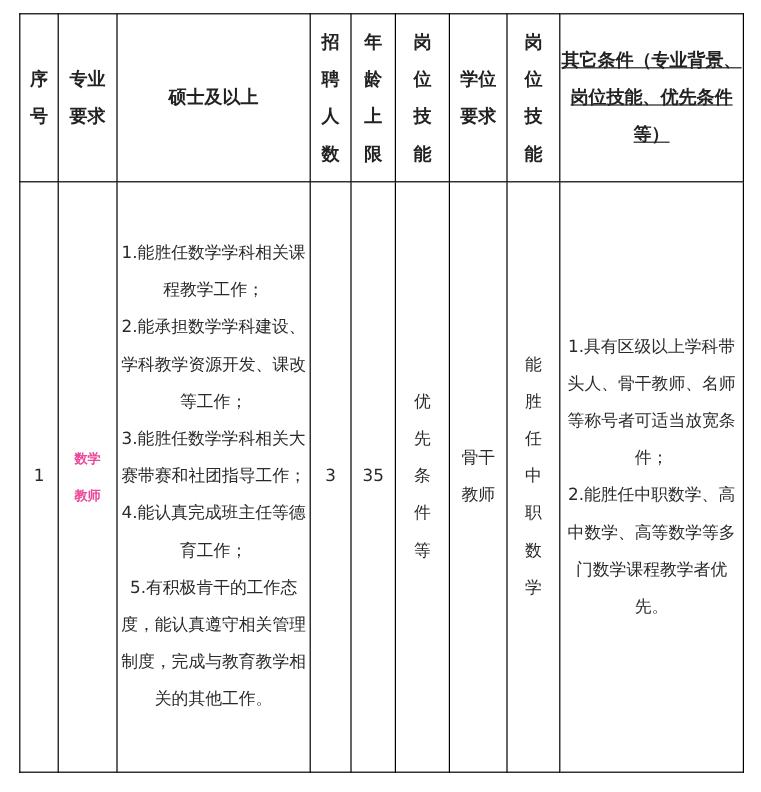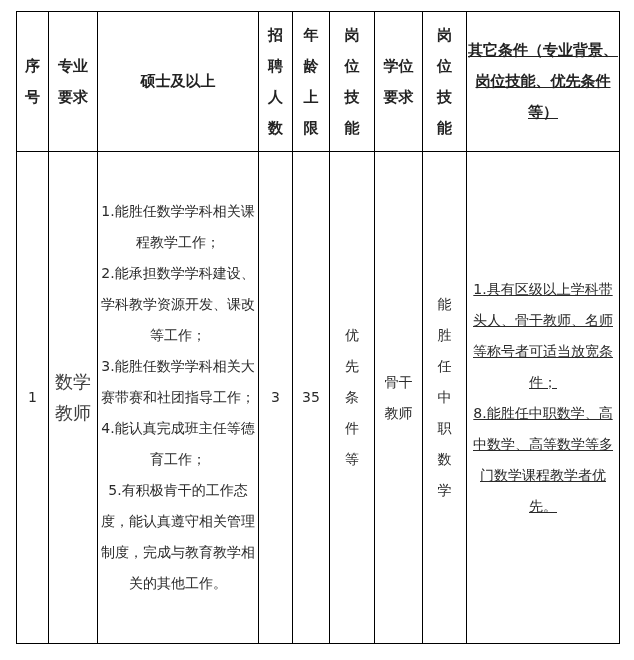--- a/index.html
+++ b/index.html
@@ -55,26 +55,25 @@
     .duties {
       text-align: left;
       padding: 0 6px 0 8px;
     }
     .duties p, .conditions p {
       margin: 0;
     }
     .conditions {
       text-align: left;
       padding: 0 8px 0 8px;
-      text-decoration: underline;
     }
     .bold-name {
-      font-weight: normal;
-      font-size: 18px;
-      color: #404040;
+      font-weight: bold;
+      font-size: 11px;
+      color: #ec4899;
     }
     .hdr-other {
       padding: 0 10px;
       line-height: 31px;
       text-decoration: underline;
     }
   </style>
 </head>
 <body>
 
@@ -112,17 +111,17 @@
       <p>4.能认真完成班主任等德育工作；</p>
       <p>5.有积极肯干的工作态度，能认真遵守相关管理制度，完成与教育教学相关的其他工作。</p>
     </td>
     <td>3</td>
     <td>35</td>
     <td><span class="vert">优先条件等</span></td>
     <td><span class="two-col">骨干教师</span></td>
     <td><span class="vert">能胜任中职数学</span></td>
     <td class="conditions">
       <p>1.具有区级以上学科带头人、骨干教师、名师等称号者可适当放宽条件；</p>
-      <p>8.能胜任中职数学、高中数学、高等数学等多门数学课程教学者优先。</p>
+      <p>2.能胜任中职数学、高中数学、高等数学等多门数学课程教学者优先。</p>
     </td>
   </tr>
 </tbody>
   </table>
 
 </body></html>

